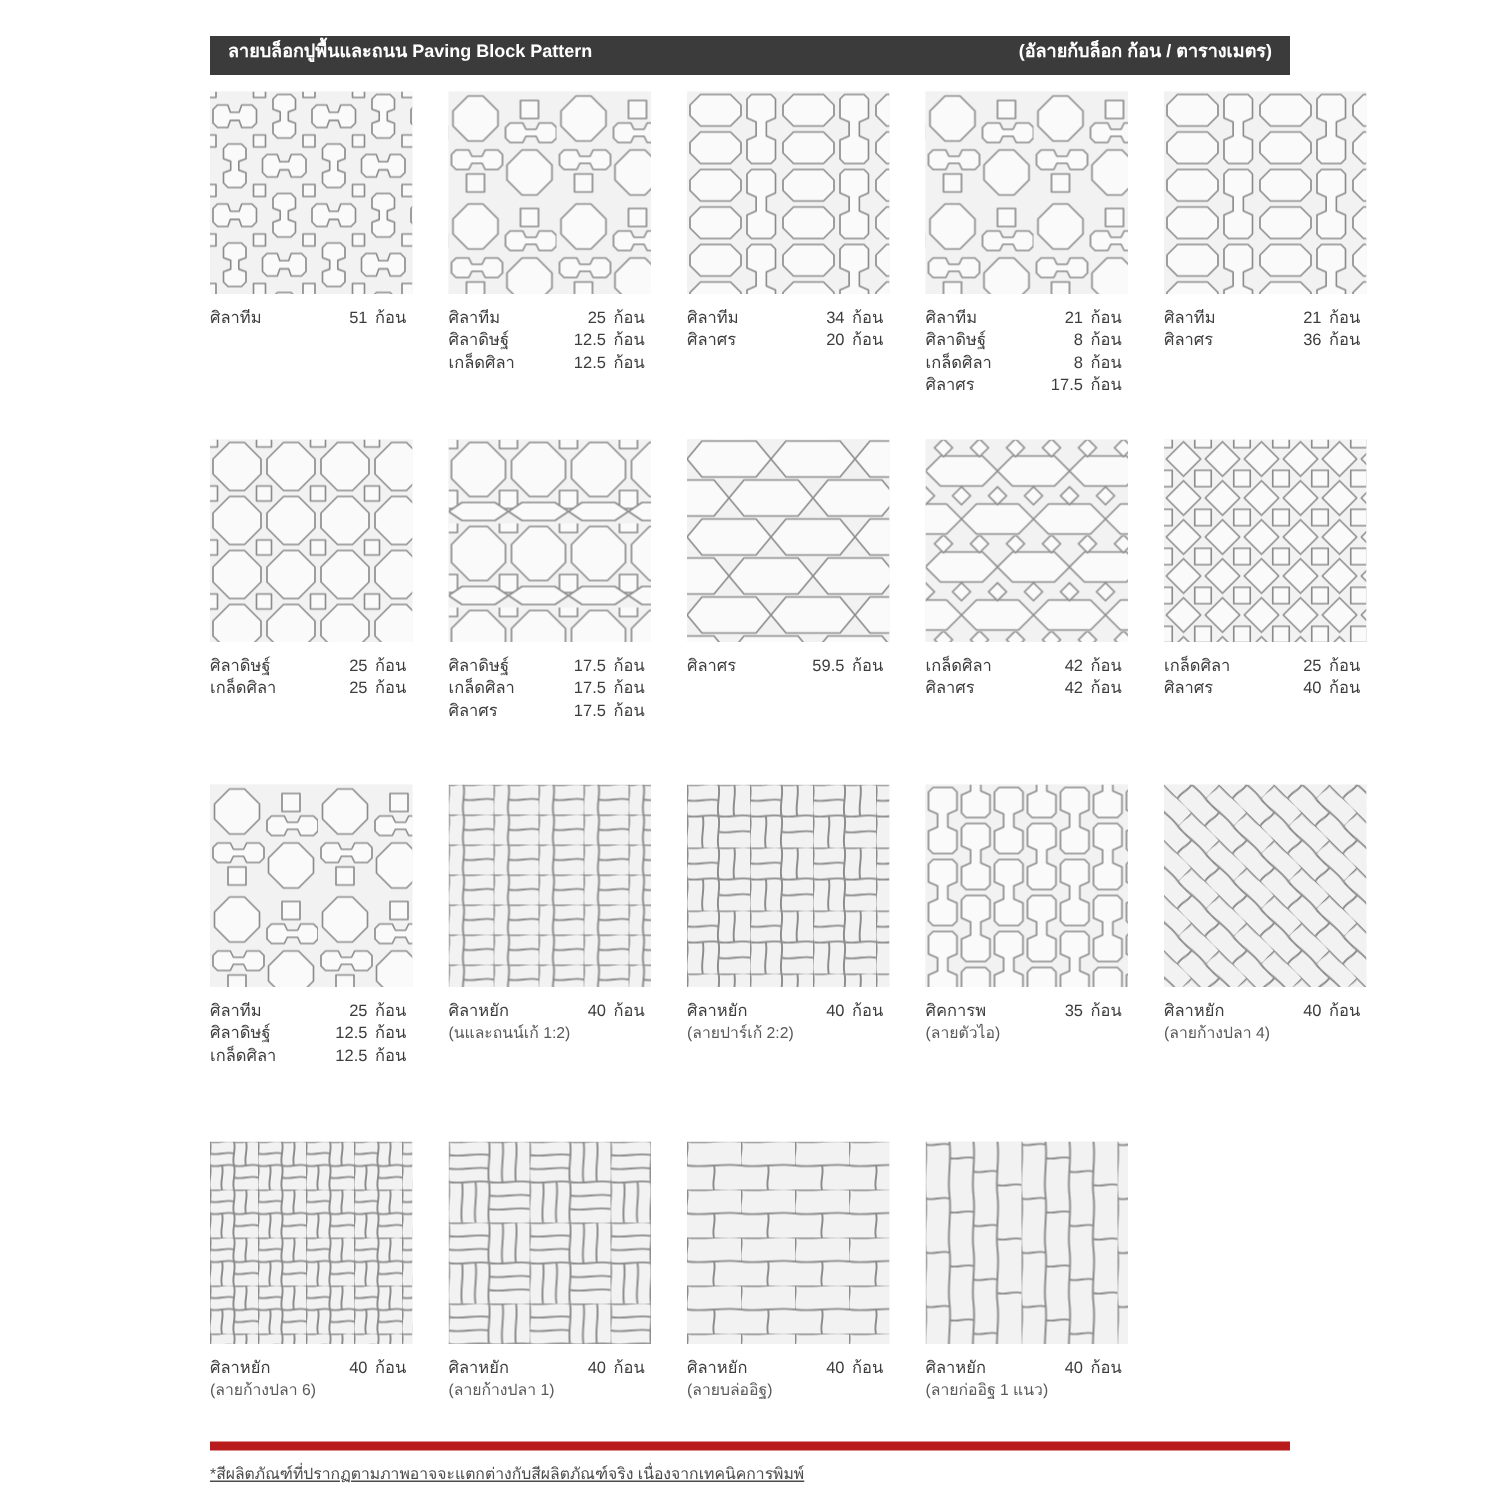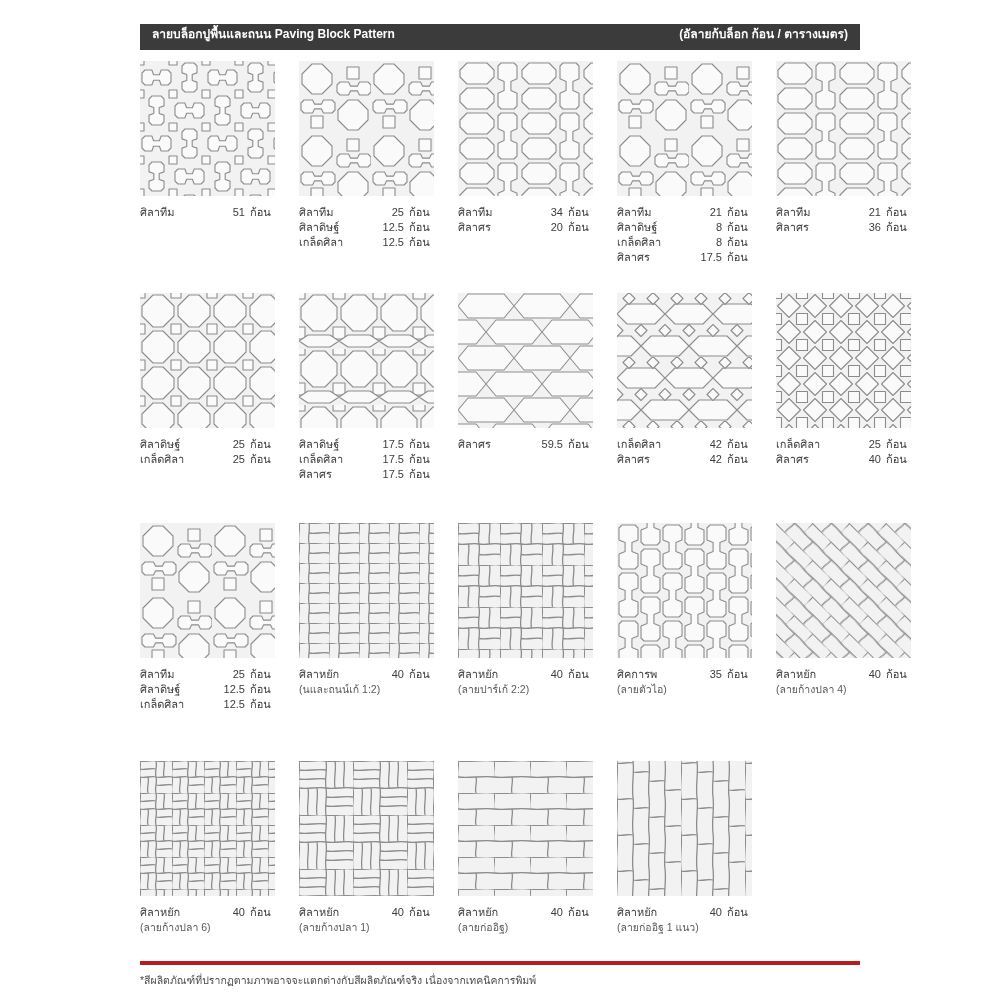--- a/index.html
+++ b/index.html
@@ -12,22 +12,22 @@
   .row{display:grid;grid-template-columns:repeat(5,135px);column-gap:24px;align-items:start;}
   .r1{height:232px}.r2{height:230px}.r3{height:238px}
   .tile{width:135px;}
   .swatch{width:135px;height:135px;background:#f2f2f2;}
   .labels{margin-top:9px;}
   .line{display:flex;font-size:11px;color:#3d3d3d;line-height:15px;}
   .nm{flex:1;}
   .num{flex:none;min-width:30px;text-align:right;}
   .un{flex:none;margin-left:5px;min-width:25px;}
   .sub{color:#5a5a5a;font-size:10.5px;}
-  .footer{position:absolute;left:140px;width:720px;top:961px;border-top:4px solid #b91c1c;
-          padding-top:7px;font-size:10.5px;color:#4b4b4b;}
+  .footer{position:absolute;left:140px;width:720px;top:961px;border-top:6px solid #b91c1c;
+          padding-top:7px;font-size:10.5px;color:#4b4b4b;text-decoration:underline;}
 </style>
 </head>
 <body>
 
 <div class="page">
   <div class="content">
 
     <div class="bar" style="background: rgb(59, 59, 59); color: rgb(255, 255, 255);">
       <span>ลายบล็อกปูพื้นและถนน Paving Block Pattern</span>
       <span>(อัลายก้บล็อก ก้อน / ตารางเมตร)</span>
@@ -574,21 +574,21 @@
                 </defs>
                 <rect width="135" height="135" fill="#f2f2f2"></rect>
                 <rect width="135" height="135" fill="url(#pat17)"></rect>
               </svg></div>
           <div class="labels">
             <div class="line">
                 <span class="nm">ศิลาหยัก</span>
                 <span class="num">40</span>
                 <span class="un">ก้อน</span>
               </div>
-            <div class="line sub">(ลายก่ออิฐ)</div>
+            <div class="line sub">(ลายบล่ออิฐ)</div>
           </div>
         </div>
         <div class="tile">
           <div class="swatch"><svg width="135" height="135" viewBox="0 0 135 135">
                 <defs>
                   <pattern id="pat18" patternUnits="userSpaceOnUse" width="64" height="36">
                     <g fill="none" stroke="#8c8c8c" stroke-width="1.3">
                       <path d="M0 0C1.6 12 -1.6 24 0 36"></path>
                       <path d="M16 0C17.6 12 14.4 24 16 36"></path>
                       <path d="M32 0C33.6 12 30.4 24 32 36"></path>

